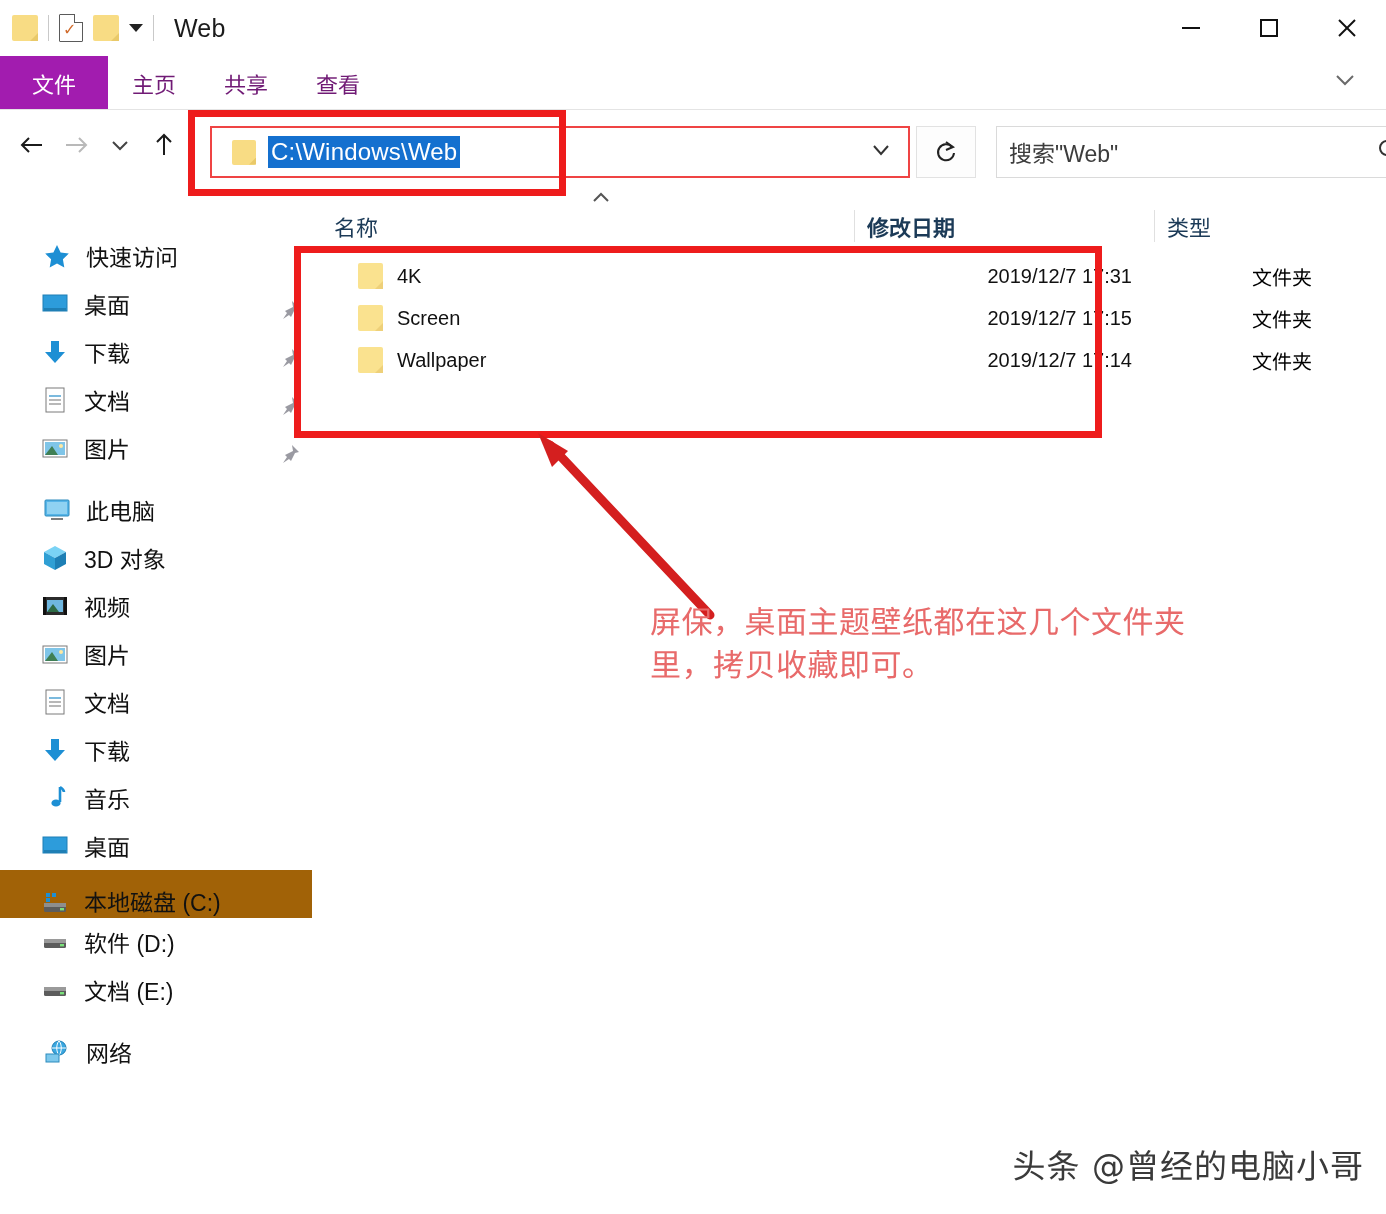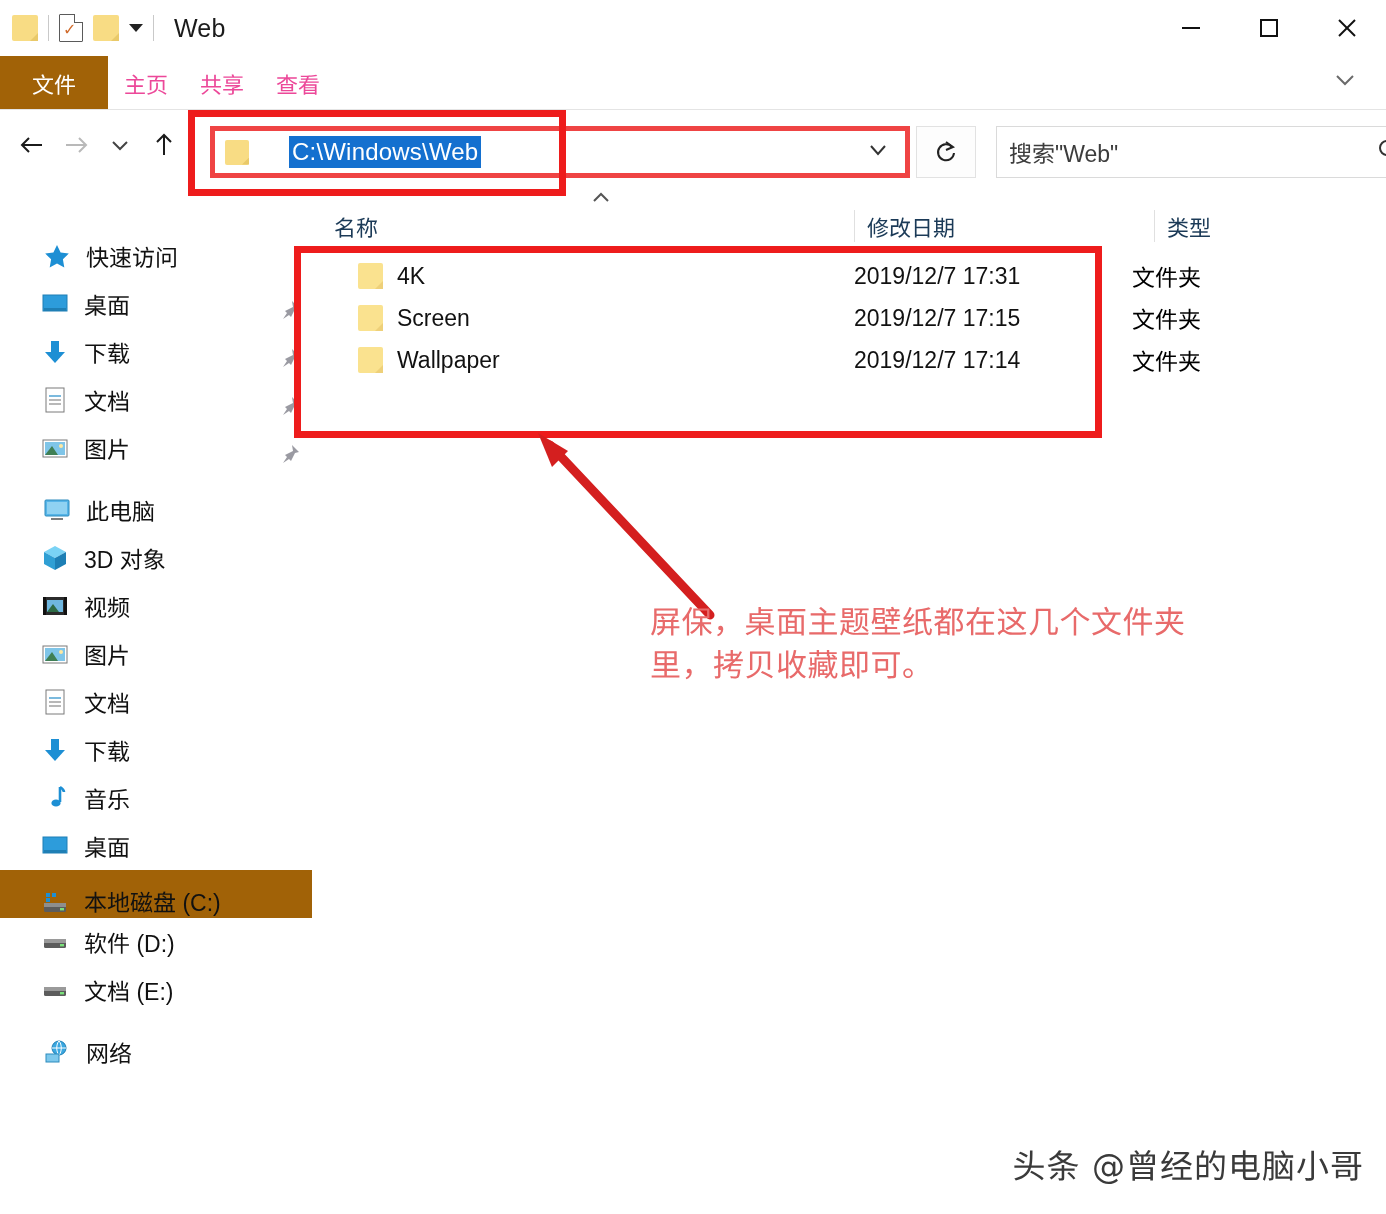--- a/index.html
+++ b/index.html
@@ -57,43 +57,43 @@
   }
   .win-btn svg { display:block; }
 
   
   .ribbon {
     position:absolute; left:0; top:56px; width:1386px; height:54px;
     background:#ffffff; border-bottom:1px solid #e4e4e4; display:flex; align-items:stretch;
   }
   .tab {
     display:flex; align-items:center; justify-content:center;
-    font-size:22px; color:#ec4899; padding:0 16px; min-width:64px;
+    font-size:22px; color:#701a75; padding:0 24px; min-width:64px;
   }
   .tab.file {
-    background:#a16207; color:#ffffff; width:108px; padding:0;
+    background:#a21caf; color:#ffffff; width:108px; padding:0;
   }
   .ribbon-expand {
     position:absolute; right:26px; top:14px; color:#6a6a6a;
   }
 
   
   .navrow {
     position:absolute; left:0; top:111px; width:1386px; height:68px;
     display:flex; align-items:center; background:#fff;
   }
   .navbtn {
     width:44px; height:56px; display:flex; align-items:center; justify-content:center;
     color:#1b1b1b;
   }
   .navbtn.dim { color:#b9b9b9; }
   .addrbar {
     position:absolute; left:210px; top:126px; width:700px; height:52px;
-    border:5px solid #ef4444; background:#ffffff;
-    display:flex; align-items:center; padding:0 6px 0 10px;gap:28px;
+    border:2px solid #ef4444; background:#ffffff;
+    display:flex; align-items:center; padding:0 6px 0 20px;
   }
   .addr-folder {
     width:24px; height:25px; position:relative; background:#f8dc84; border-radius:2px; flex:0 0 auto;
   }
   .addr-folder::after {
     content:""; position:absolute; right:0; bottom:0; width:7px; height:7px;
     background:#e9c969; clip-path: polygon(100% 0, 100% 100%, 0 100%);
   }
   .addr-text {
     margin-left:12px; background:#1470cf; color:#ffffff;
@@ -116,26 +116,26 @@
 
   
   .sortcaret {
     position:absolute; left:590px; top:190px; color:#555; font-size:16px;
   }
   .colhdr {
     position:absolute; left:334px; top:205px; width:1052px; height:42px;
     display:flex; align-items:center; font-size:22px; color:#1b3a57;
   }
   .colhdr .c-name { width:520px; }
-  .colhdr .c-date { width:278px; border-left:1px solid #e0e0e0; padding-left:12px; }
+  .colhdr .c-date { width:278px; border-left:1px solid #e0e0e0; padding-left:12px;font-weight:bold; }
   .colhdr .c-type { width:180px; border-left:1px solid #e0e0e0; padding-left:12px;margin-left:22px; }
 
   
   .filelist { position:absolute; left:334px; top:255px; width:1052px; }
-  .frow { height:42px; display:flex; align-items:center; font-size:23px; color:#111; }
+  .frow { height:42px; display:flex; align-items:center; font-size:20px; color:#111;text-align:right; }
   .frow .f-name { width:520px; display:flex; align-items:center; gap:14px; padding-left:24px; }
   .frow .f-date { width:278px; color:#111; }
   .frow .f-type { width:180px; color:#000000; }
   .fico {
     width:25px; height:26px; position:relative; background:#fae28f; border-radius:2px; flex:0 0 auto;
   }
   .fico::after {
     content:""; position:absolute; right:0; bottom:0; width:8px; height:8px;
     background:#eed079; clip-path: polygon(100% 0, 100% 100%, 0 100%);
   }

